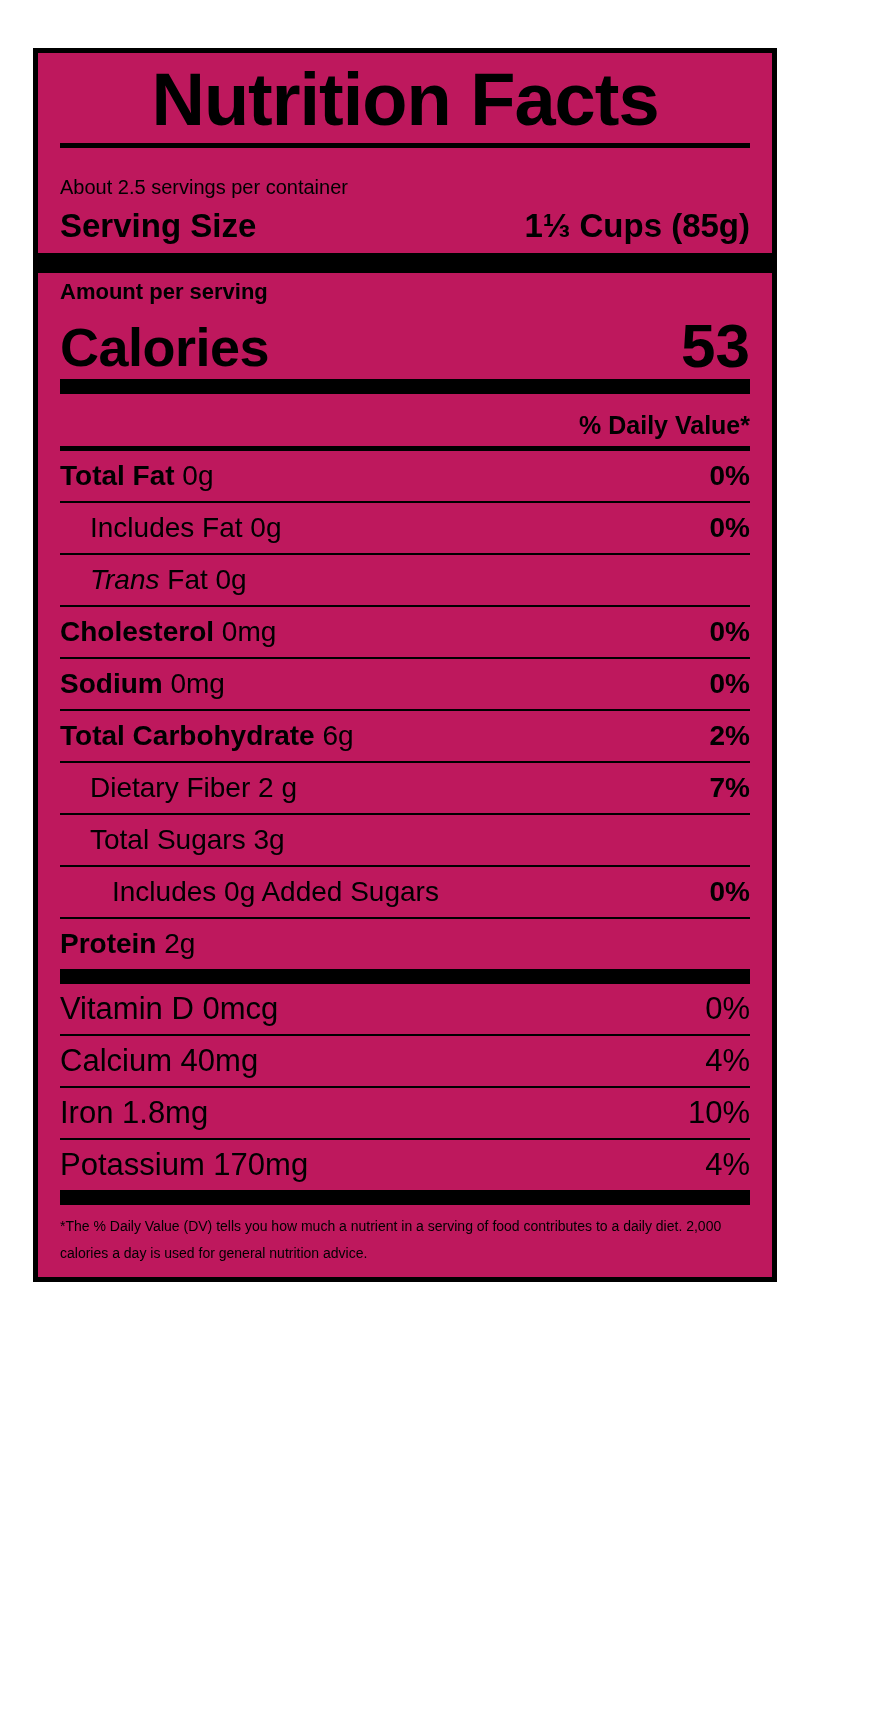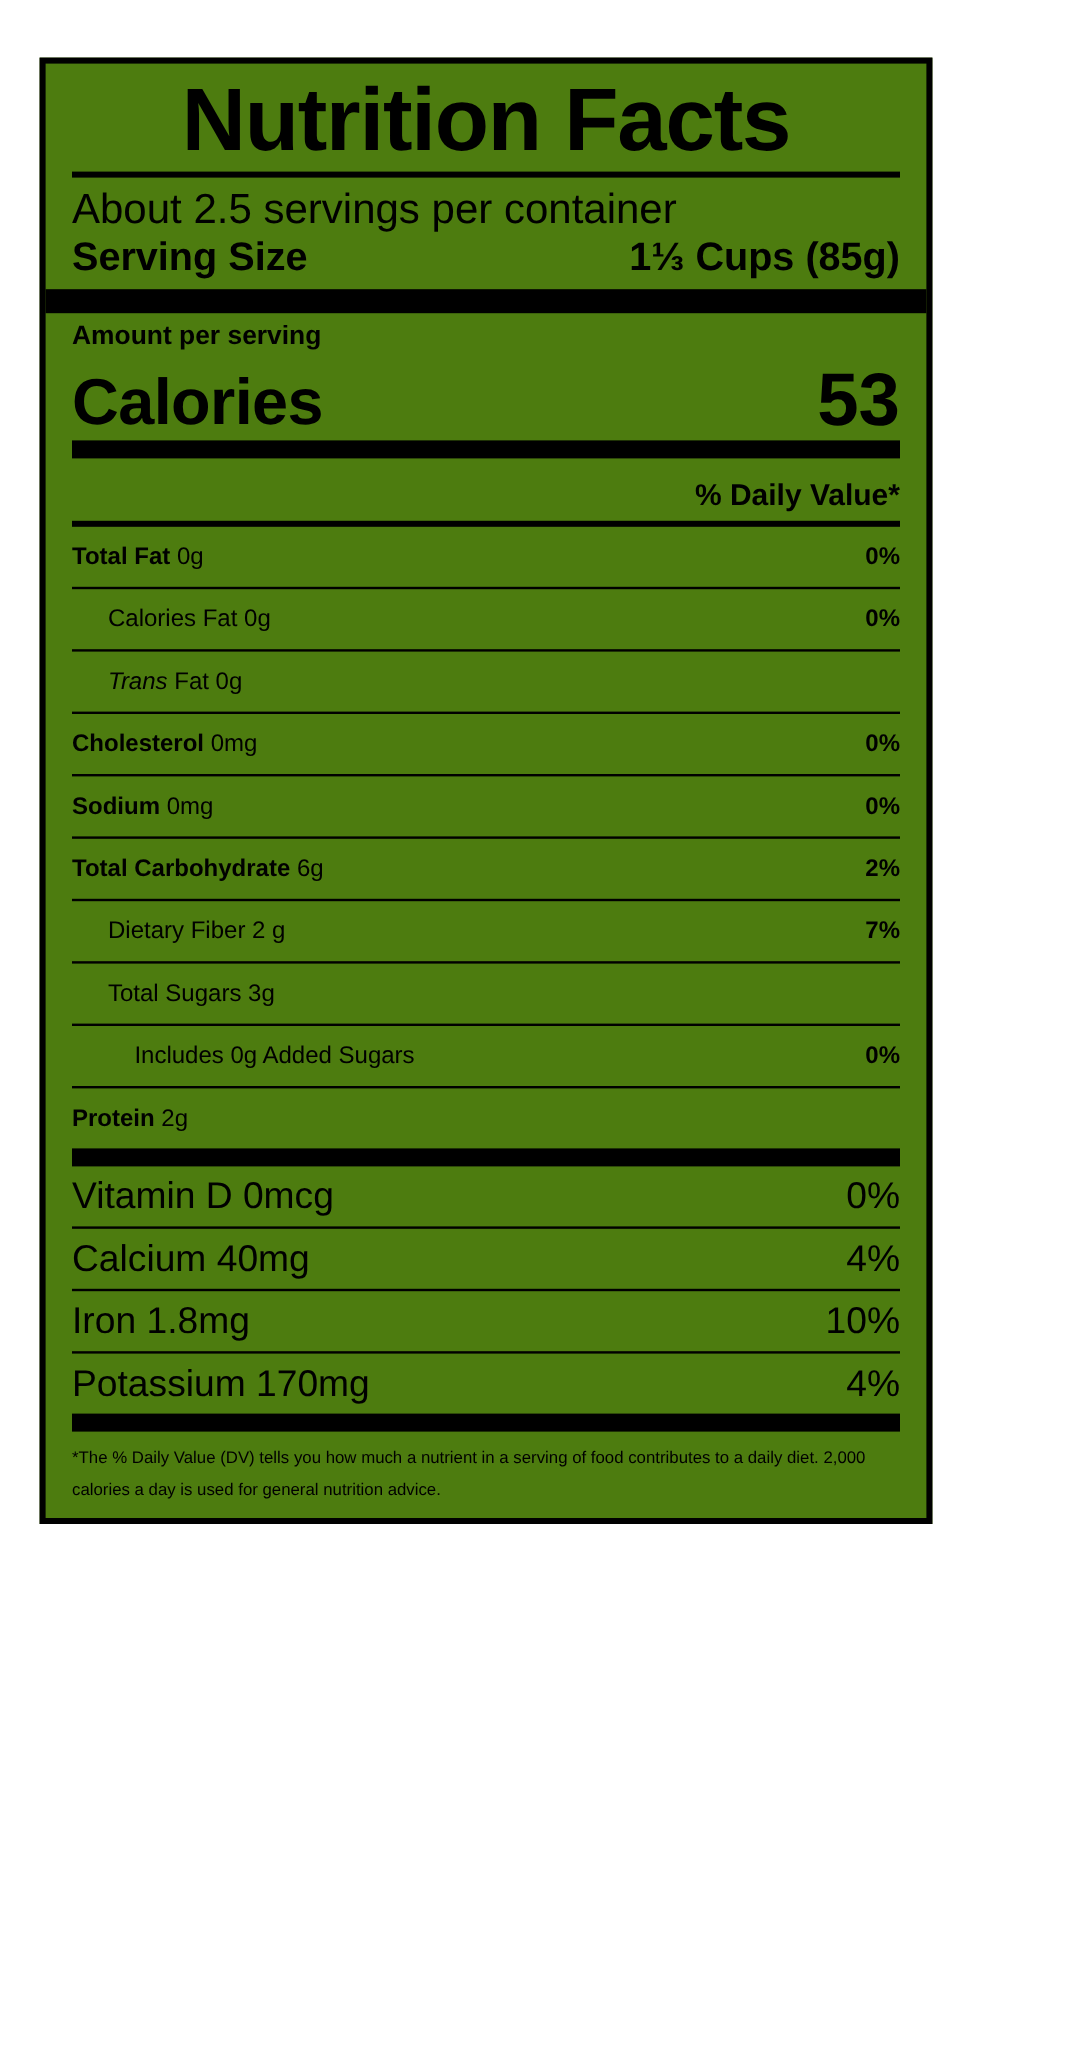--- a/index.html
+++ b/index.html
@@ -15,21 +15,21 @@
     -webkit-font-smoothing: antialiased;
   }
 
   #label {
     position: absolute;
     left: 33px;
     top: 48px;
     width: 744px;
     box-sizing: border-box;
     border: 5px solid #000;
-    background: #4d7c0f;
+    background: #be185d;
     padding: 0 0 10px 0;
   }
 
   .inner {
     padding: 0 22px;
   }
 
   
   .title {
     font-weight: bold;
@@ -41,23 +41,23 @@
     white-space: nowrap;
   }
 
   
   .rule-thin   { border-top: 2px solid #000; }
   .rule-med    { border-top: 5px solid #000; }
   .rule-thick  { height: 20px; background: #000; }
   .rule-thick-sm { height: 15px; background: #000; }
 
   .servings {
-    font-size: 35px;
+    font-size: 20px;
     line-height: 38px;
-    padding-top: 8px;
+    padding-top: 20px;
   }
 
   .serving-size-row {
     display: flex;
     justify-content: space-between;
     align-items: baseline;
     font-weight: bold;
     font-size: 33px;
     line-height: 40px;
     padding-bottom: 7px;
@@ -93,21 +93,21 @@
     font-weight: bold;
     font-size: 25px;
     line-height: 32px;
     padding: 15px 0 5px 0;
   }
 
   .row {
     display: flex;
     justify-content: space-between;
     align-items: baseline;
-    font-size: 20px;
+    font-size: 28px;
     line-height: 36px;
     padding: 7px 0 7px 0;
   }
   .row .name { white-space: nowrap; }
   .row .pct  { font-weight: bold; white-space: nowrap; }
   .bold { font-weight: bold; }
   .italic { font-style: italic; }
   .indent1 { padding-left: 30px; }
   .indent2 { padding-left: 52px; }
 
@@ -166,21 +166,21 @@
     <div class="dv-header">% Daily Value*</div>
     <div class="rule-med"></div>
 
     <div class="row">
       <span class="name"><span class="bold">Total Fat</span><span> 0g</span></span>
       <span class="pct">0%</span>
     </div>
     <div class="rule-thin"></div>
 
     <div class="row indent1">
-      <span class="name">Calories Fat 0g</span>
+      <span class="name">Includes Fat 0g</span>
       <span class="pct">0%</span>
     </div>
     <div class="rule-thin"></div>
 
     <div class="row indent1">
       <span class="name"><span class="italic">Trans</span><span> Fat 0g</span></span>
       <span class="pct"></span>
     </div>
     <div class="rule-thin"></div>
 

